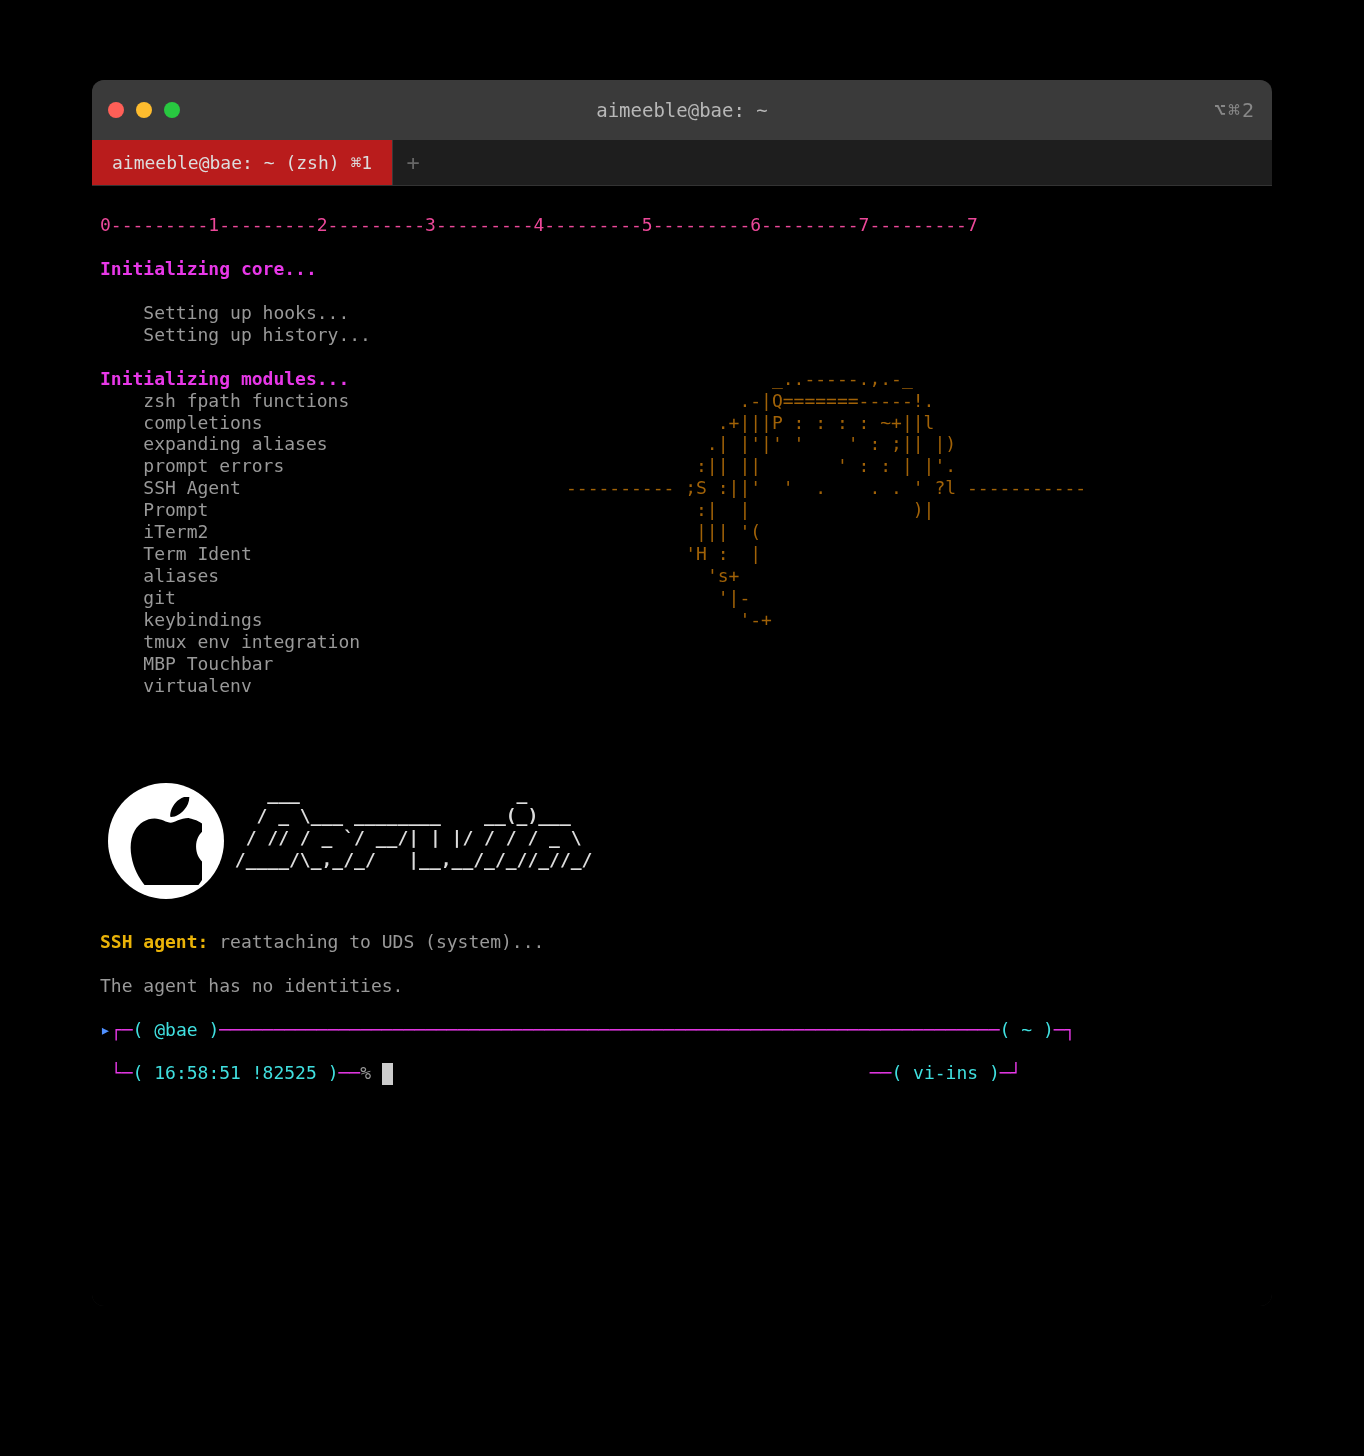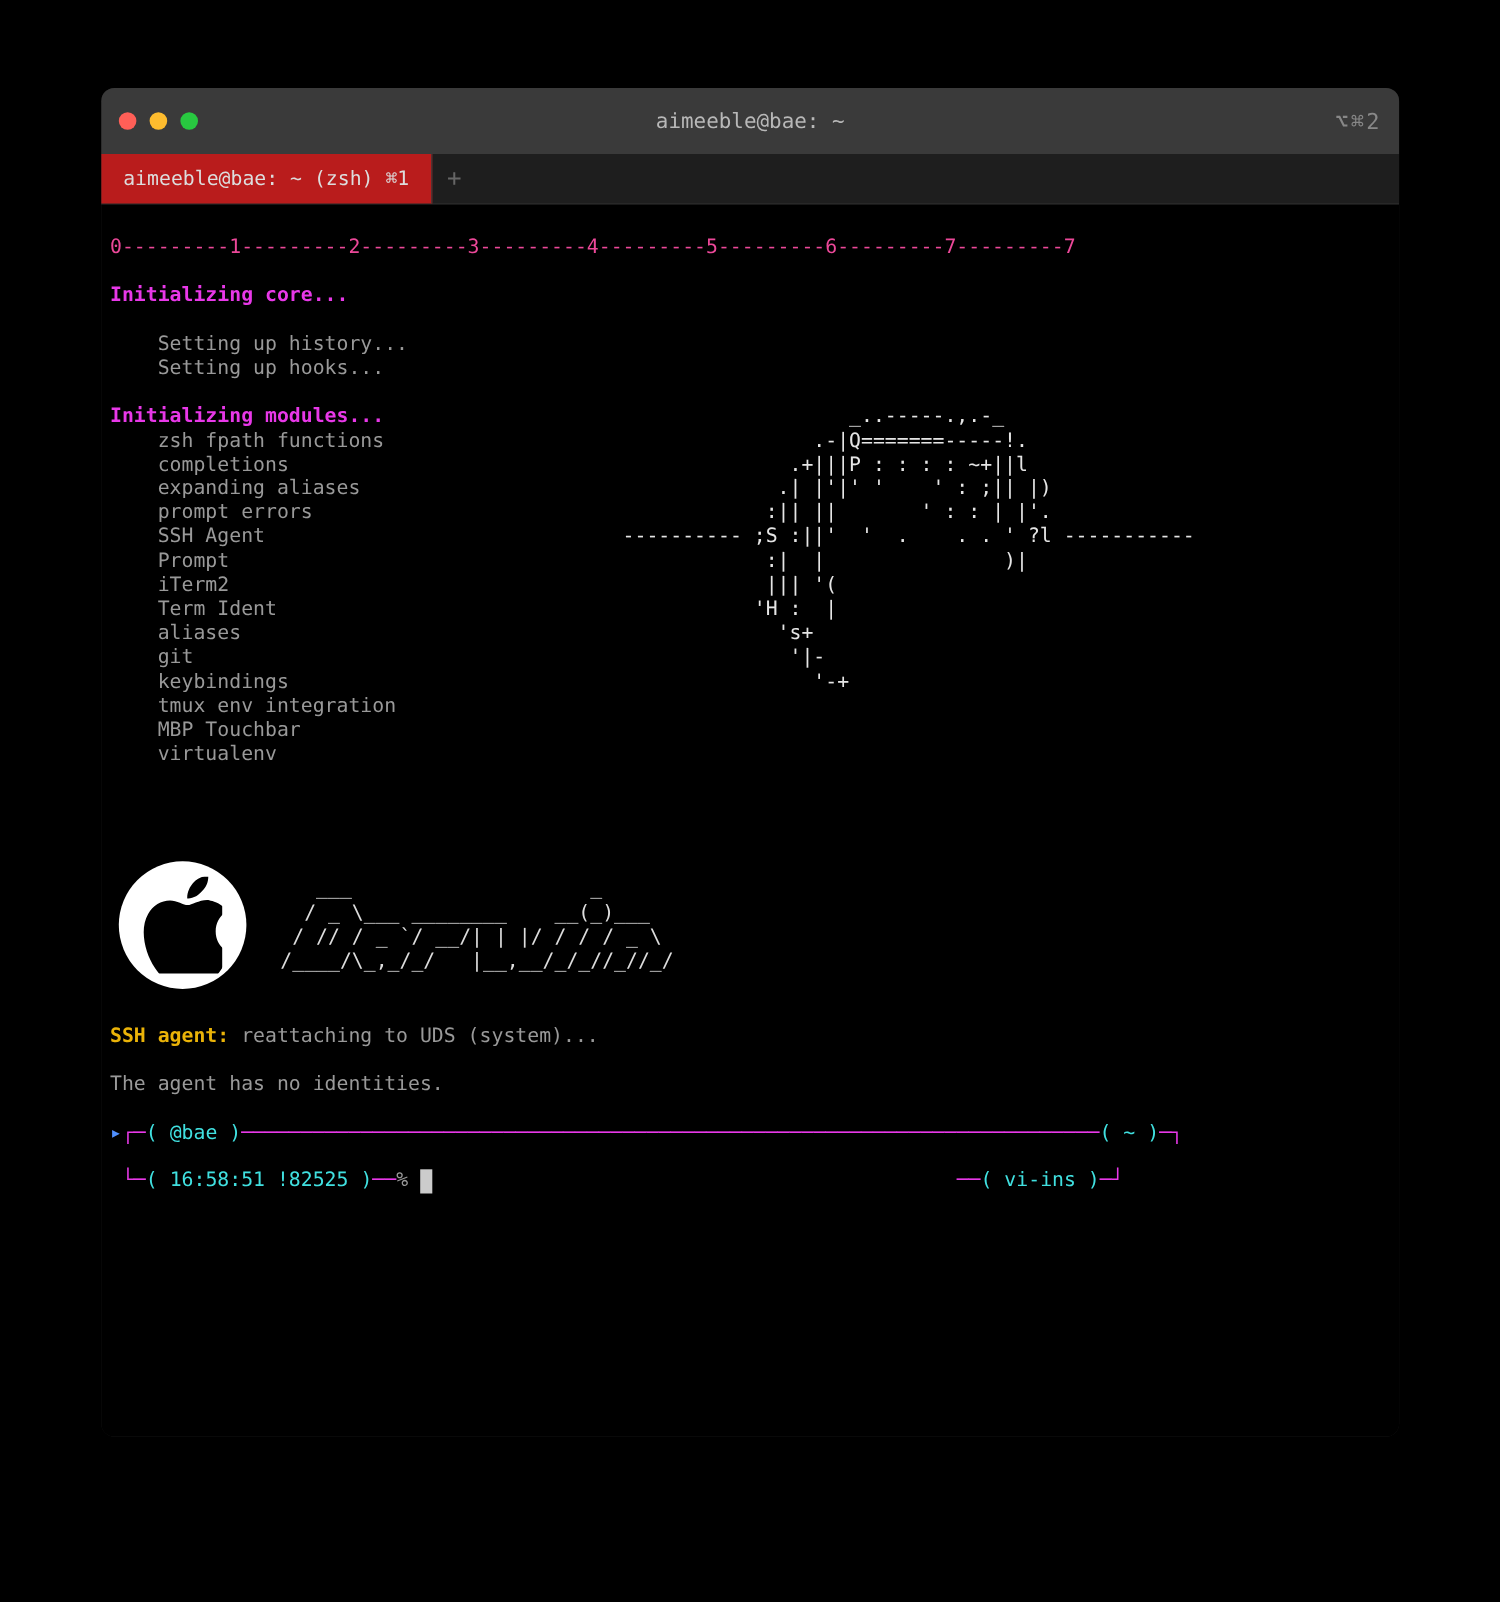--- a/index.html
+++ b/index.html
@@ -81,23 +81,23 @@
       font-size: 18px;
       line-height: 1.22;
       min-height: 1120px;
       white-space: pre;
       overflow: hidden;
     }
     .ruler1 { color: #ec4899; }
     .ruler2 { color: #e838e8; }
     .header-magenta { color: #e838e8; font-weight: bold; }
     .gray-text { color: #999; }
-    .purple-art { color: #e5e5e5; }
+    .purple-art { color: #a16207; }
     .ssh-label { color: #eab308; font-weight: bold; }
-    .darwin-section { display: flex; align-items: center; gap: 20px; margin: 20px 0 10px 8px; }
+    .darwin-section { display: flex; margin: 20px 0 10px 8px; font-weight: bold; }
     .apple-logo {
       width: 116px; height: 116px; border-radius: 50%; background: #fff;
       display: flex; align-items: center; justify-content: center;
     }
     .apple-svg { width: 72px; height: 88px; }
     .darwin-ascii { color: #ddd; white-space: pre; font-size: 18px; line-height: 1.22; }
     .cursor-block { display: inline-block; width: 11px; height: 22px; background: #ccc; vertical-align: middle; }
     .arrow-blue { color: #5090ff; }
     .line { white-space: pre; }
   </style>
@@ -118,21 +118,21 @@
   <div class="tab-bar">
     <div class="tab">
       <span>aimeeble@bae: ~ (zsh)  ⌘1</span>
     </div>
     <div class="tab-add">+</div>
   </div>
 
   <div class="terminal-content">
 <div class="line ruler1">0---------1---------2---------3---------4---------5---------6---------7---------7</div>
 <div class="line header-magenta">Initializing core...</div>
-<div id="core-lines"><div class="line gray-text">    Setting up history...</div><div class="line gray-text">    Setting up hooks...</div></div>
+<div id="core-lines"><div class="line gray-text">    Setting up hooks...</div><div class="line gray-text">    Setting up history...</div></div>
 <div id="module-section"><div class="line"><span class="header-magenta">Initializing modules...</span><span class="purple-art">                                       _..-----.,.-_     </span></div><div class="line"><span class="gray-text">    zsh fpath functions</span><span class="purple-art">                                    .-|Q=======-----!.   </span></div><div class="line"><span class="gray-text">    completions</span><span class="purple-art">                                          .+|||P : : : : ~+||l   </span></div><div class="line"><span class="gray-text">    expanding aliases</span><span class="purple-art">                                   .| |'|' '    ' : ;|| |) </span></div><div class="line"><span class="gray-text">    prompt errors</span><span class="purple-art">                                      :|| ||       ' : : | |'. </span></div><div class="line"><span class="gray-text">    SSH Agent</span><span class="purple-art">                              ---------- ;S :||'  '  .    . . ' ?l -----------</span></div><div class="line"><span class="gray-text">    Prompt</span><span class="purple-art">                                             :|  |               )|   </span></div><div class="line"><span class="gray-text">    iTerm2</span><span class="purple-art">                                             ||| '(                   </span></div><div class="line"><span class="gray-text">    Term Ident</span><span class="purple-art">                                        'H :  |                   </span></div><div class="line"><span class="gray-text">    aliases</span><span class="purple-art">                                             's+                     </span></div><div class="line"><span class="gray-text">    git</span><span class="purple-art">                                                  '|-                    </span></div><div class="line"><span class="gray-text">    keybindings</span><span class="purple-art">                                            '-+                  </span></div><div class="line"><span class="gray-text">    tmux env integration</span><span class="purple-art">      </span></div><div class="line"><span class="gray-text">    MBP Touchbar</span><span class="purple-art">              </span></div><div class="line"><span class="gray-text">    virtualenv</span><span class="purple-art">                </span></div></div>
 <div class="line">&nbsp;</div>
 <div class="darwin-section">
   <div class="apple-logo">
     <svg class="apple-svg" viewBox="0 0 170 200" fill="#000">
       <path d="M128 26c-8 10-21 18-33 17-1-12 5-25 12-33 8-9 22-16 33-17 1 13-4 25-12 33zm12 20c-19-1-35 11-44 11-9 0-23-10-38-10-19 0-37 11-47 29-20 35-5 87 14 115 9 14 21 29 36 29 14-1 20-9 37-9 17 0 22 9 37 9 16 0 26-14 35-28 11-16 16-32 16-33-1 0-30-12-30-46 0-29 23-42 24-43-13-20-34-22-40-24z"></path>
     </svg>
   </div>
   <div class="darwin-ascii" id="darwin-ascii">    ___                    _      
    / _ \___ ________    __(_)___  

